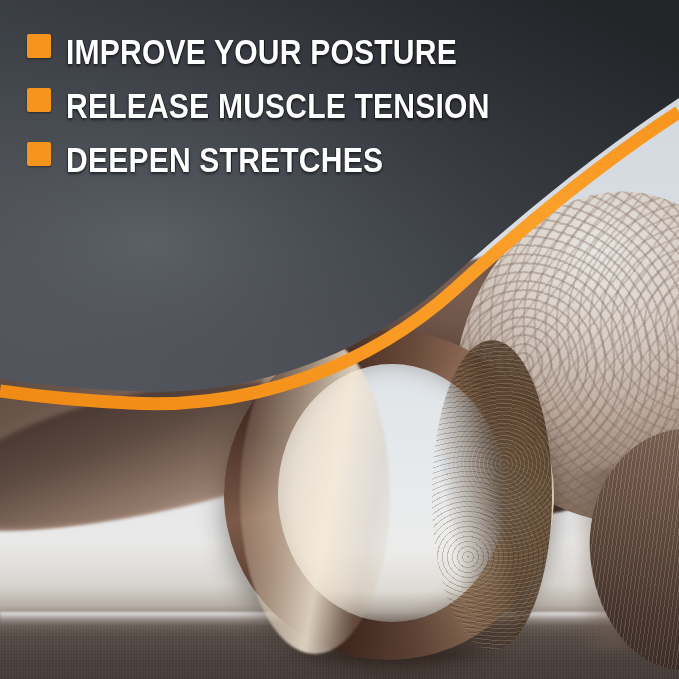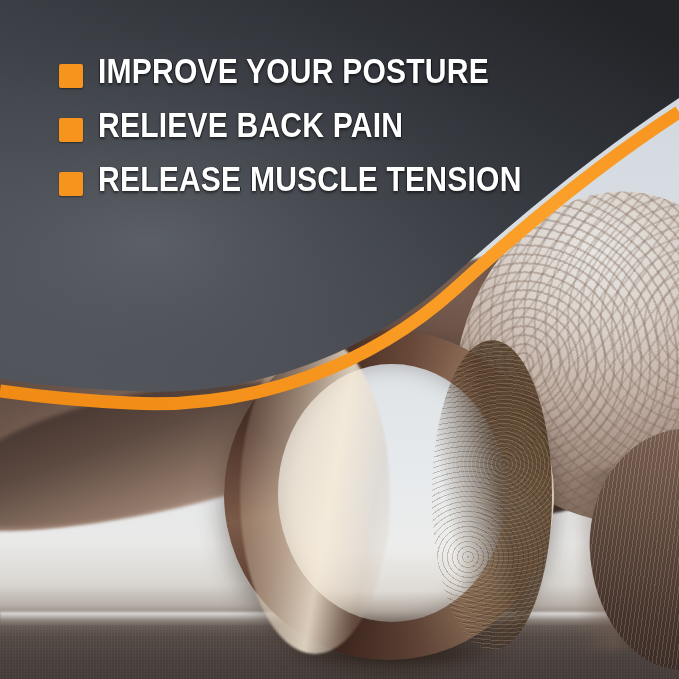--- a/index.html
+++ b/index.html
@@ -214,23 +214,22 @@
 
   
   .bullets {
     position: absolute;
     left: 27px;
     top: 34px;
     width: 560px;
   }
   .bullet-row {
     display: flex;
-    align-items: flex-end;
+    align-items: flex-start;
     height: 54px;
-    margin-left: 32px;
   }
   .bullet-square {
     width: 24px;
     height: 24px;
     flex: 0 0 24px;
     border-radius: 2px;
     box-shadow: 0 1px 2px rgba(0,0,0,.45);
   }
   .bullet-text {
     margin-left: 15px;
@@ -315,27 +314,27 @@
     </svg>
   </div>
 
   <div class="bullets">
 
     <div class="bullet-row">
       <span class="bullet-square" style="background: rgb(247, 148, 30);"></span>
       <span class="bullet-text">IMPROVE YOUR POSTURE</span>
     </div>
 
-    <div class="bullet-row">
-      <span class="bullet-square" style="background: rgb(247, 148, 30);"></span>
-      <span class="bullet-text">RELIEVE BACK PAIN</span>
-    </div>
 
     <div class="bullet-row">
       <span class="bullet-square" style="background: rgb(247, 148, 30);"></span>
       <span class="bullet-text">RELEASE MUSCLE TENSION</span>
     </div>
 
+    <div class="bullet-row">
+      <span class="bullet-square" style="background: rgb(247, 148, 30);"></span>
+      <span class="bullet-text">DEEPEN STRETCHES</span>
+    </div>
 
 
   </div>
 
 </div>
 
 </body></html>

